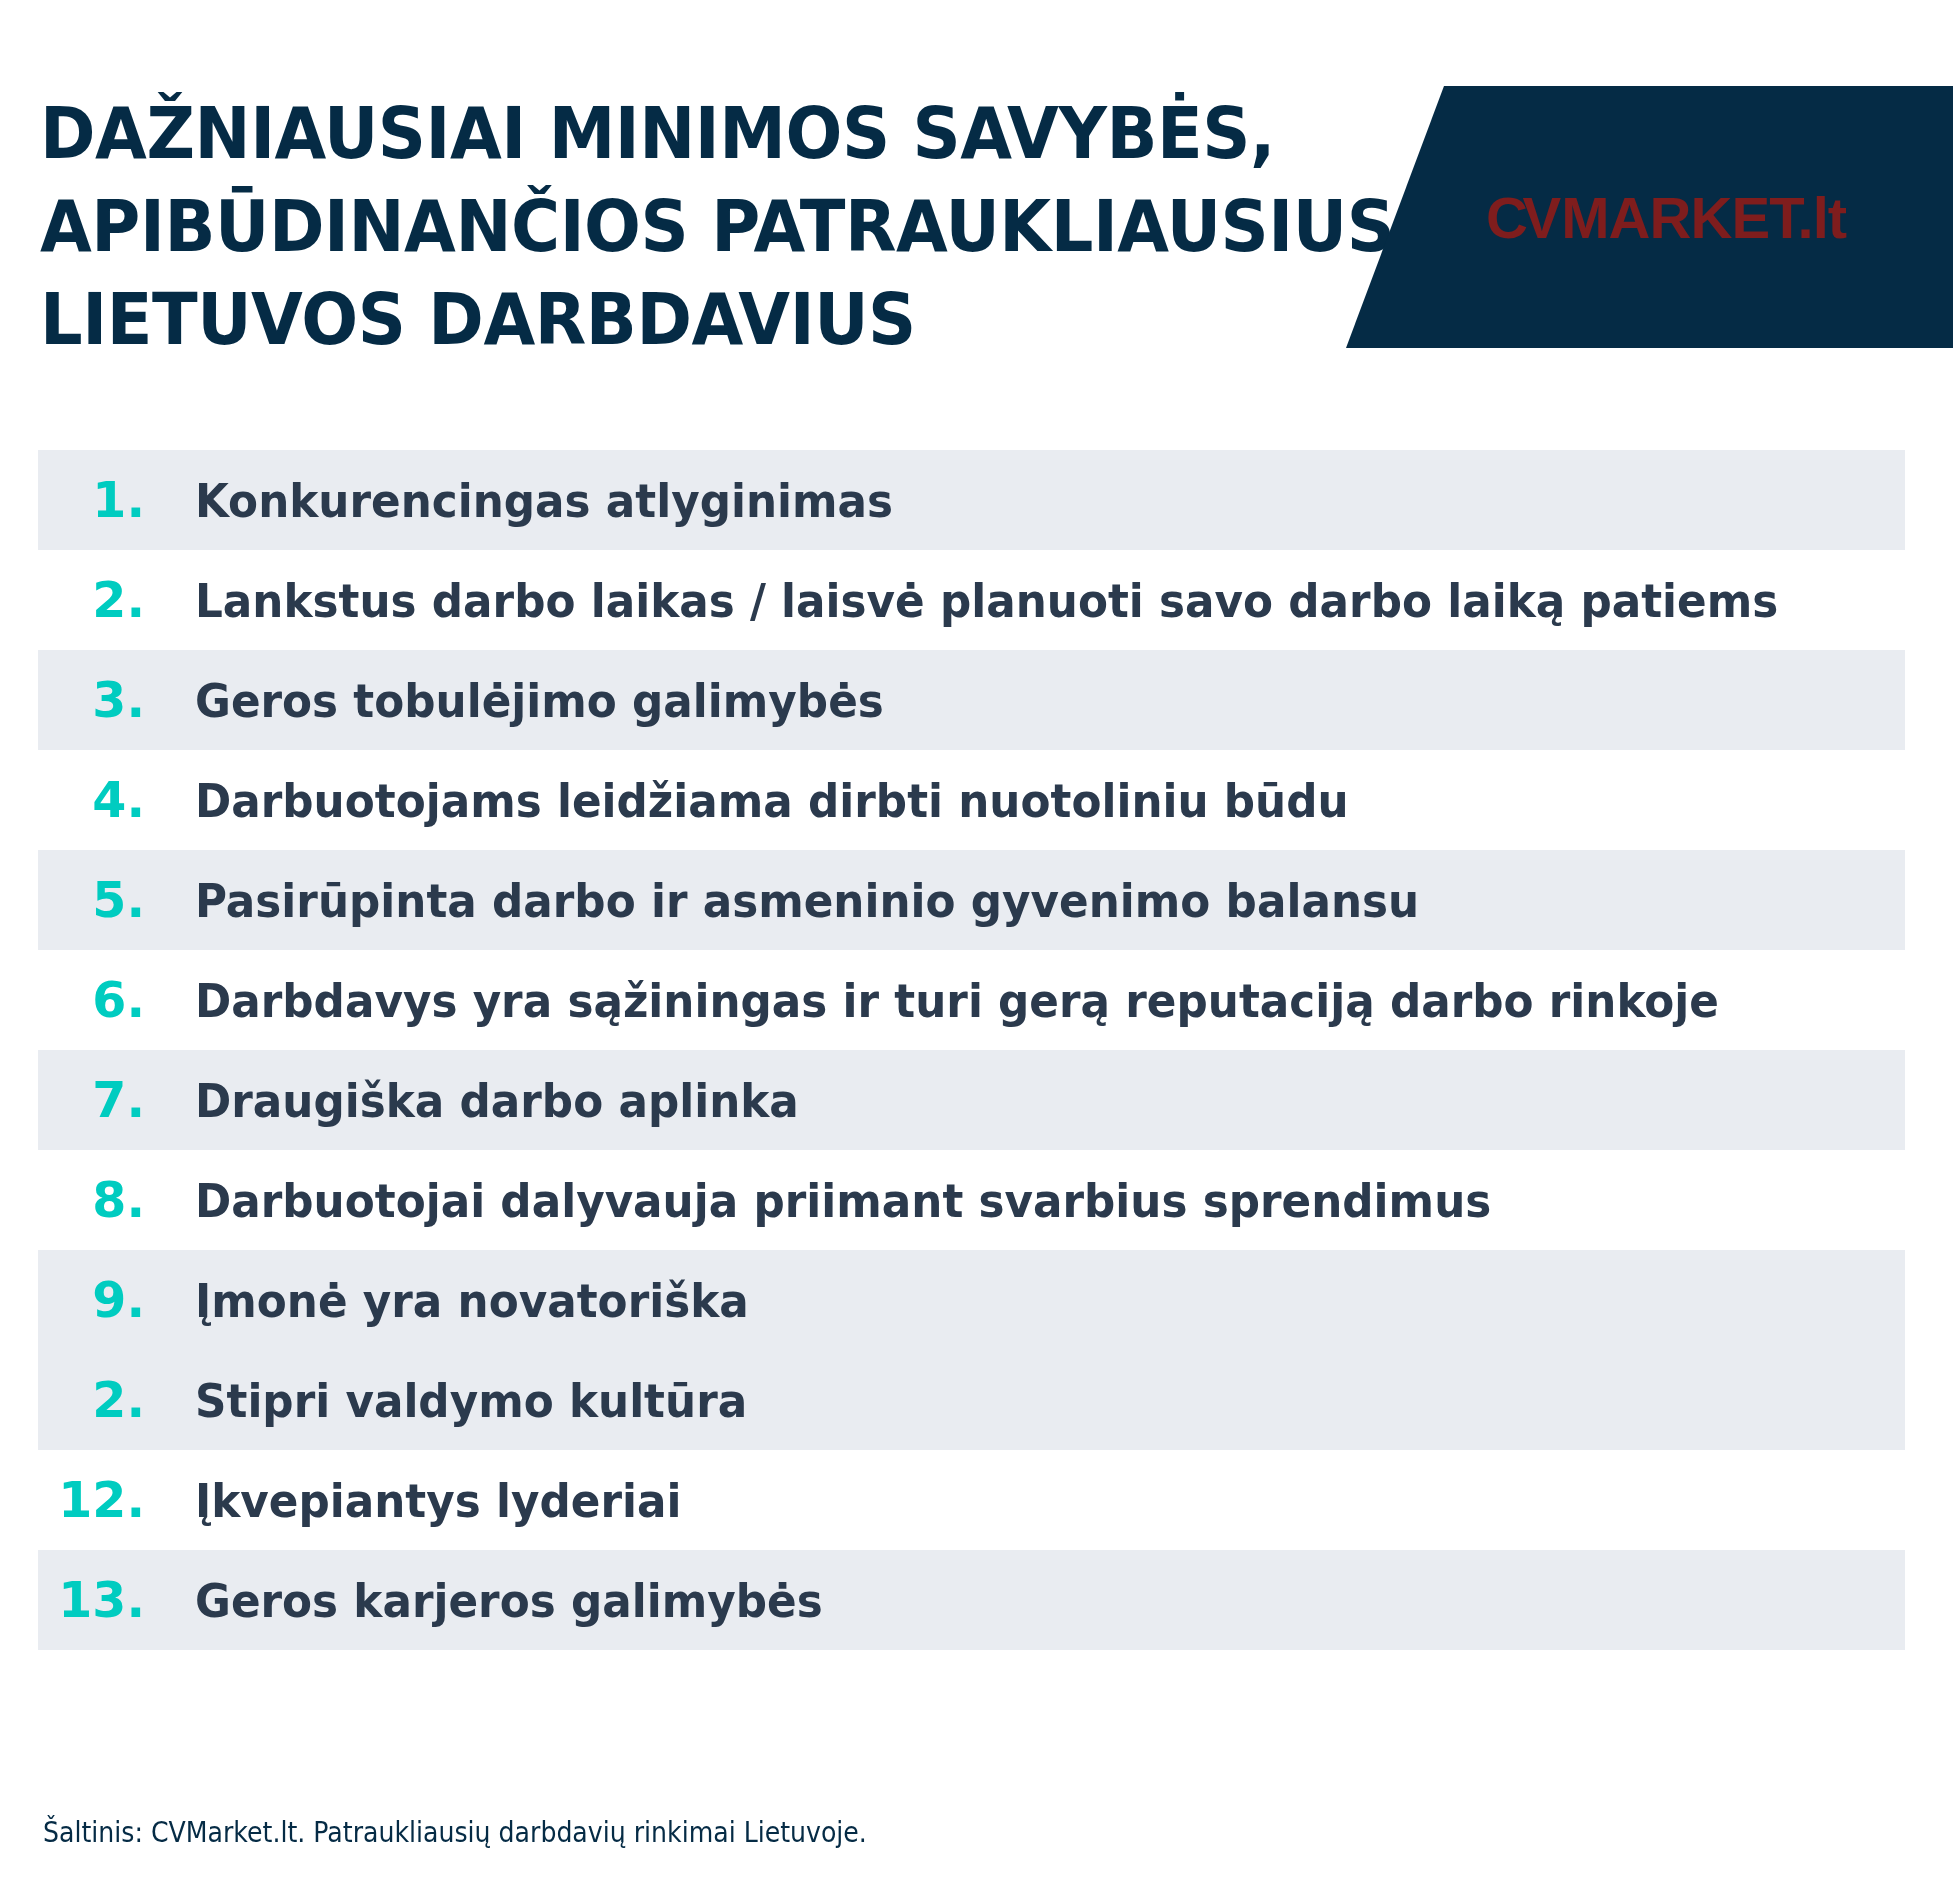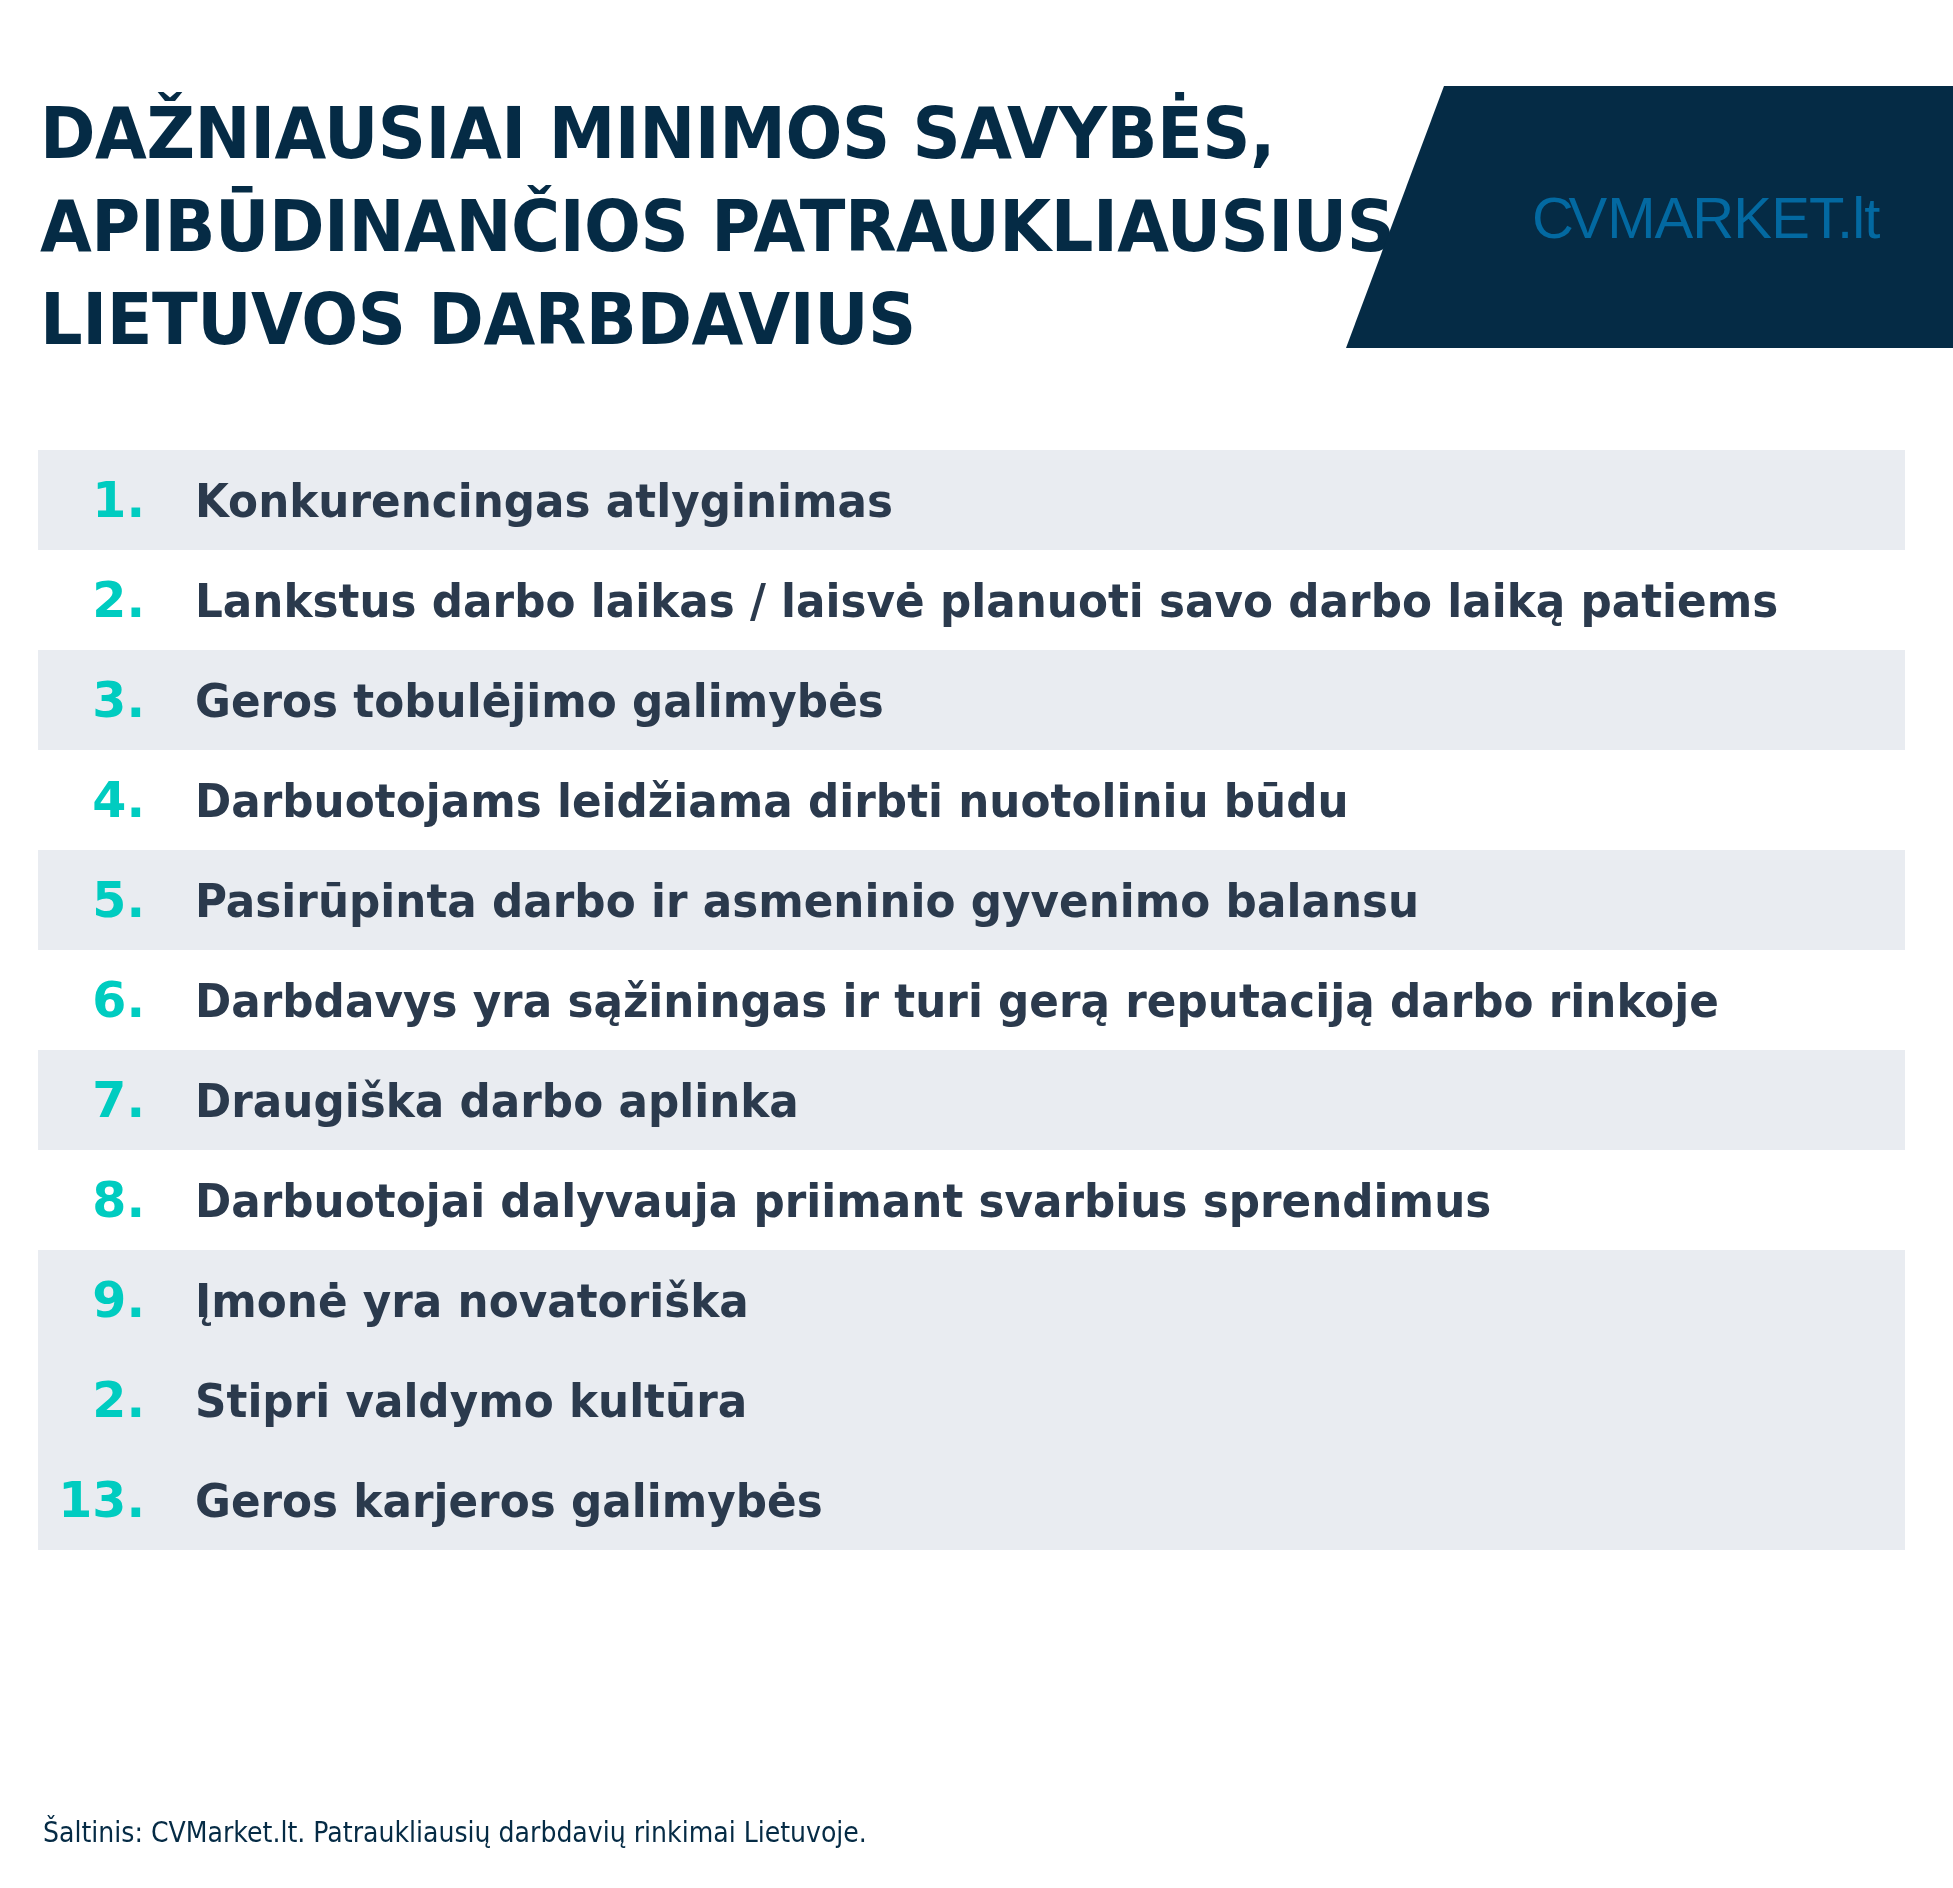--- a/index.html
+++ b/index.html
@@ -14,22 +14,22 @@
     line-height: 93px; letter-spacing: -0.5px;
     font-family: "DejaVu Sans", sans-serif; transform: scaleX(0.93); transform-origin: left top;
   }
   .title .line { display: block; white-space: nowrap; }
   .banner {
     position: absolute; top: 86px; left: 1346px; width: 608px; height: 262px;
     background: #052b45;
     clip-path: polygon(98px 0, 608px 0, 608px 262px, 0 262px);
   }
   .logo {
-    position: absolute; left: 1532px; top: 188px; height: 60px; line-height: 60px;
-    color: #0369a1; font-weight: 400; font-size: 58px; letter-spacing: -0.9px;
+    position: absolute; left: 1486px; top: 188px; height: 60px; line-height: 60px;
+    color: #7f1d1d; font-weight: 700; font-size: 58px; letter-spacing: -0.9px;
     font-family: "Liberation Sans", sans-serif; white-space: nowrap;
   }
   .logo .cv { letter-spacing: -5.4px; margin-right: 5.4px; }
   .list { position: absolute; left: 38px; top: 450px; width: 1867px; margin: 0; padding: 0; list-style: none; }
   .row {
     height: 100px; display: flex; align-items: center; position: relative;
   }
   .row.shaded { background: #e9ecf1; }
   .num {
     position: absolute; right: calc(1867px - 107px); width: 100px; text-align: right;
@@ -95,20 +95,24 @@
       <span class="label">Darbuotojai dalyvauja priimant svarbius sprendimus</span>
     </li>
   <li class="row shaded">
       <span class="num">9.</span>
       <span class="label">Įmonė yra novatoriška</span>
     </li>
   <li class="row shaded">
       <span class="num">2.</span>
       <span class="label">Stipri valdymo kultūra</span>
     </li>
+  <li class="row">
+      <span class="num">12.</span>
+      <span class="label">Įkvepiantys lyderiai</span>
+    </li>
   <li class="row shaded">
       <span class="num">13.</span>
       <span class="label">Geros karjeros galimybės</span>
     </li>
 </ul>
 
 <div class="footer">Šaltinis: CVMarket.lt. Patraukliausių darbdavių rinkimai Lietuvoje.</div>
 
 
 </body></html>

